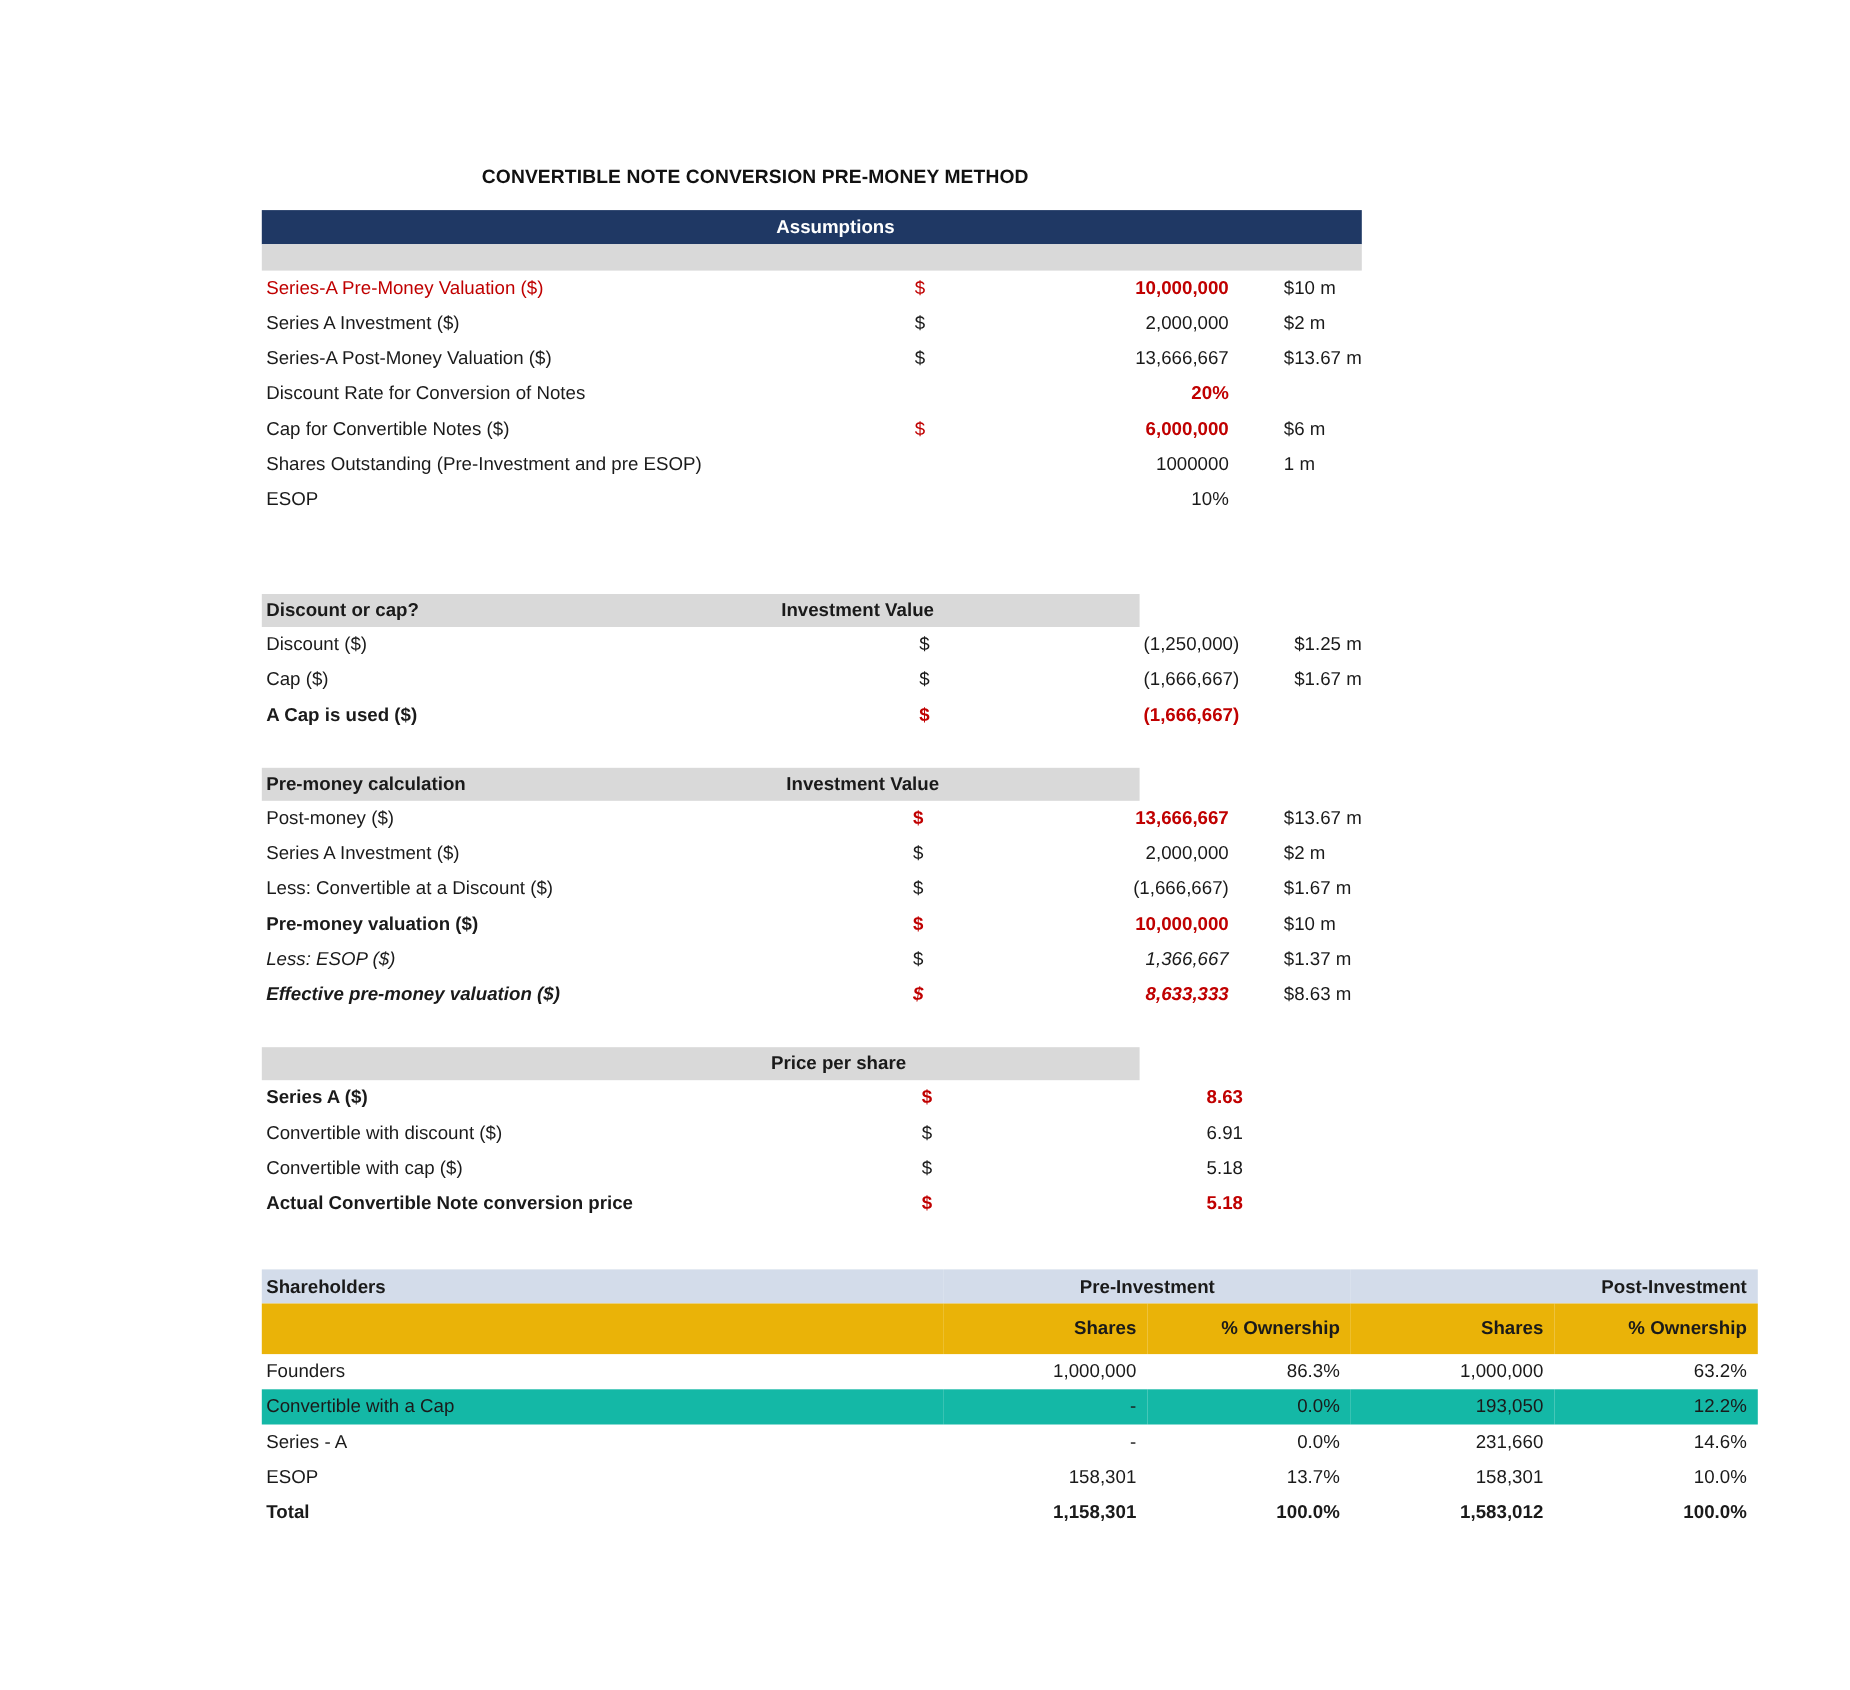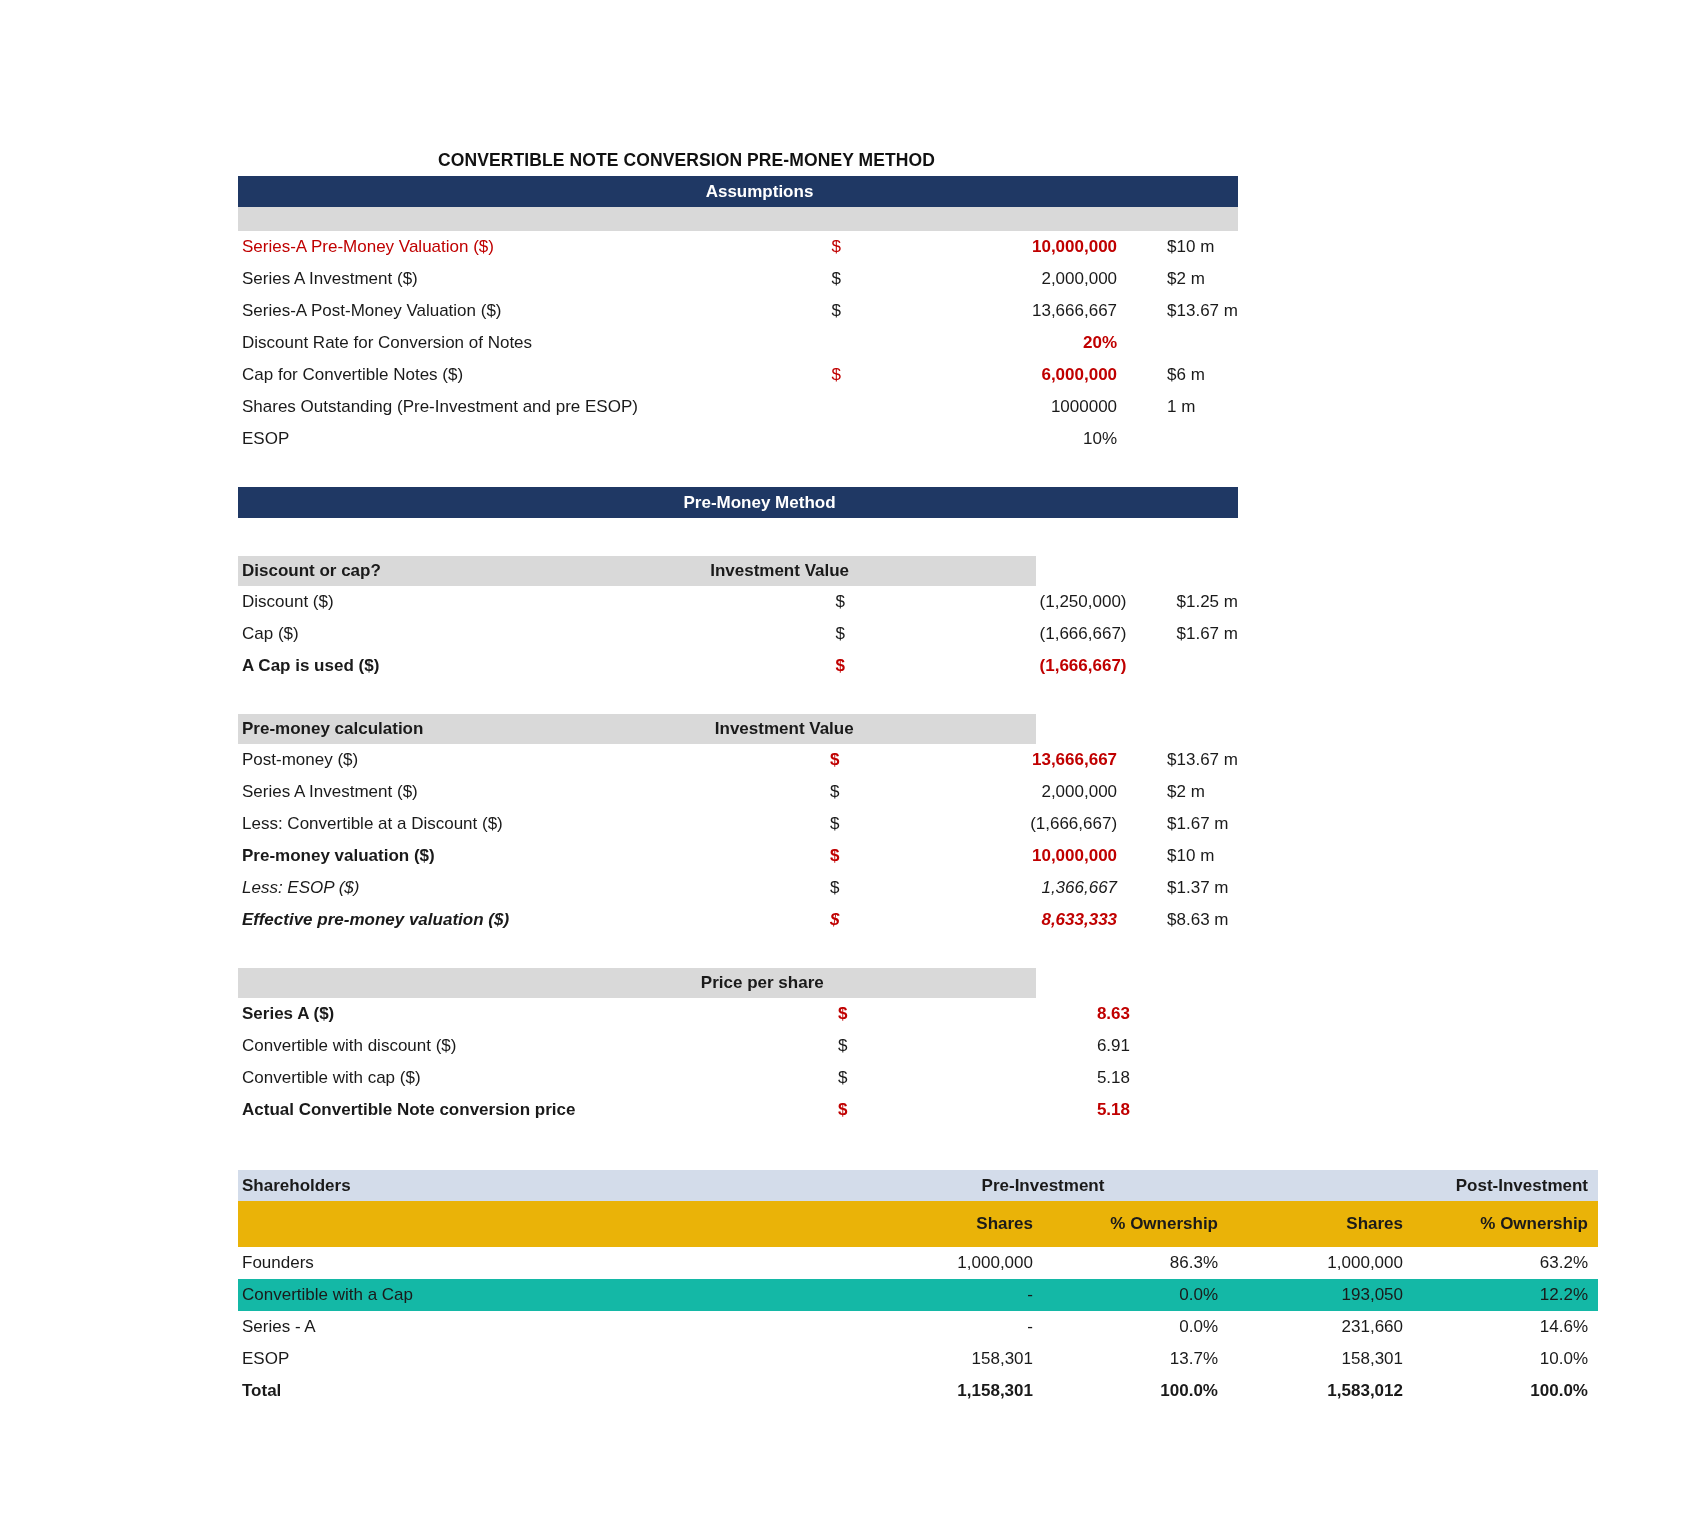--- a/index.html
+++ b/index.html
@@ -21,21 +21,21 @@
     left: 238px;
     top: 150px;
     width: 1360px;
   }
   .doc-title {
     font-size: 17.5px;
     font-weight: bold;
     color: #111;
     text-align: left;
     padding-left: 200px;
-    margin-bottom: 5px;
+    margin-bottom: 20px;
     letter-spacing: 0.1px;
   }
   .band {
     background: #1f3864;
     color: #ffffff;
     font-weight: bold;
     font-size: 17px;
     text-align: center;
     height: 31px;
     line-height: 31px;
@@ -162,21 +162,20 @@
         <td class="c-label">ESOP</td>
         <td class="c-dollar"></td>
         <td class="c-value">10%</td>
         <td class="c-note"></td>
       </tr>
     </tbody>
   </table>
 
   <div class="spacer-32"></div>
 
-  <div class="band">Pre-Money Method</div>
 
   <div class="spacer-38"></div>
 
   <table class="hdr-row">
     <tbody>
       <tr>
         <td class="hdr-left">Discount or cap?</td>
         <td class="hdr-center">Investment Value</td>
       </tr>
     </tbody>

